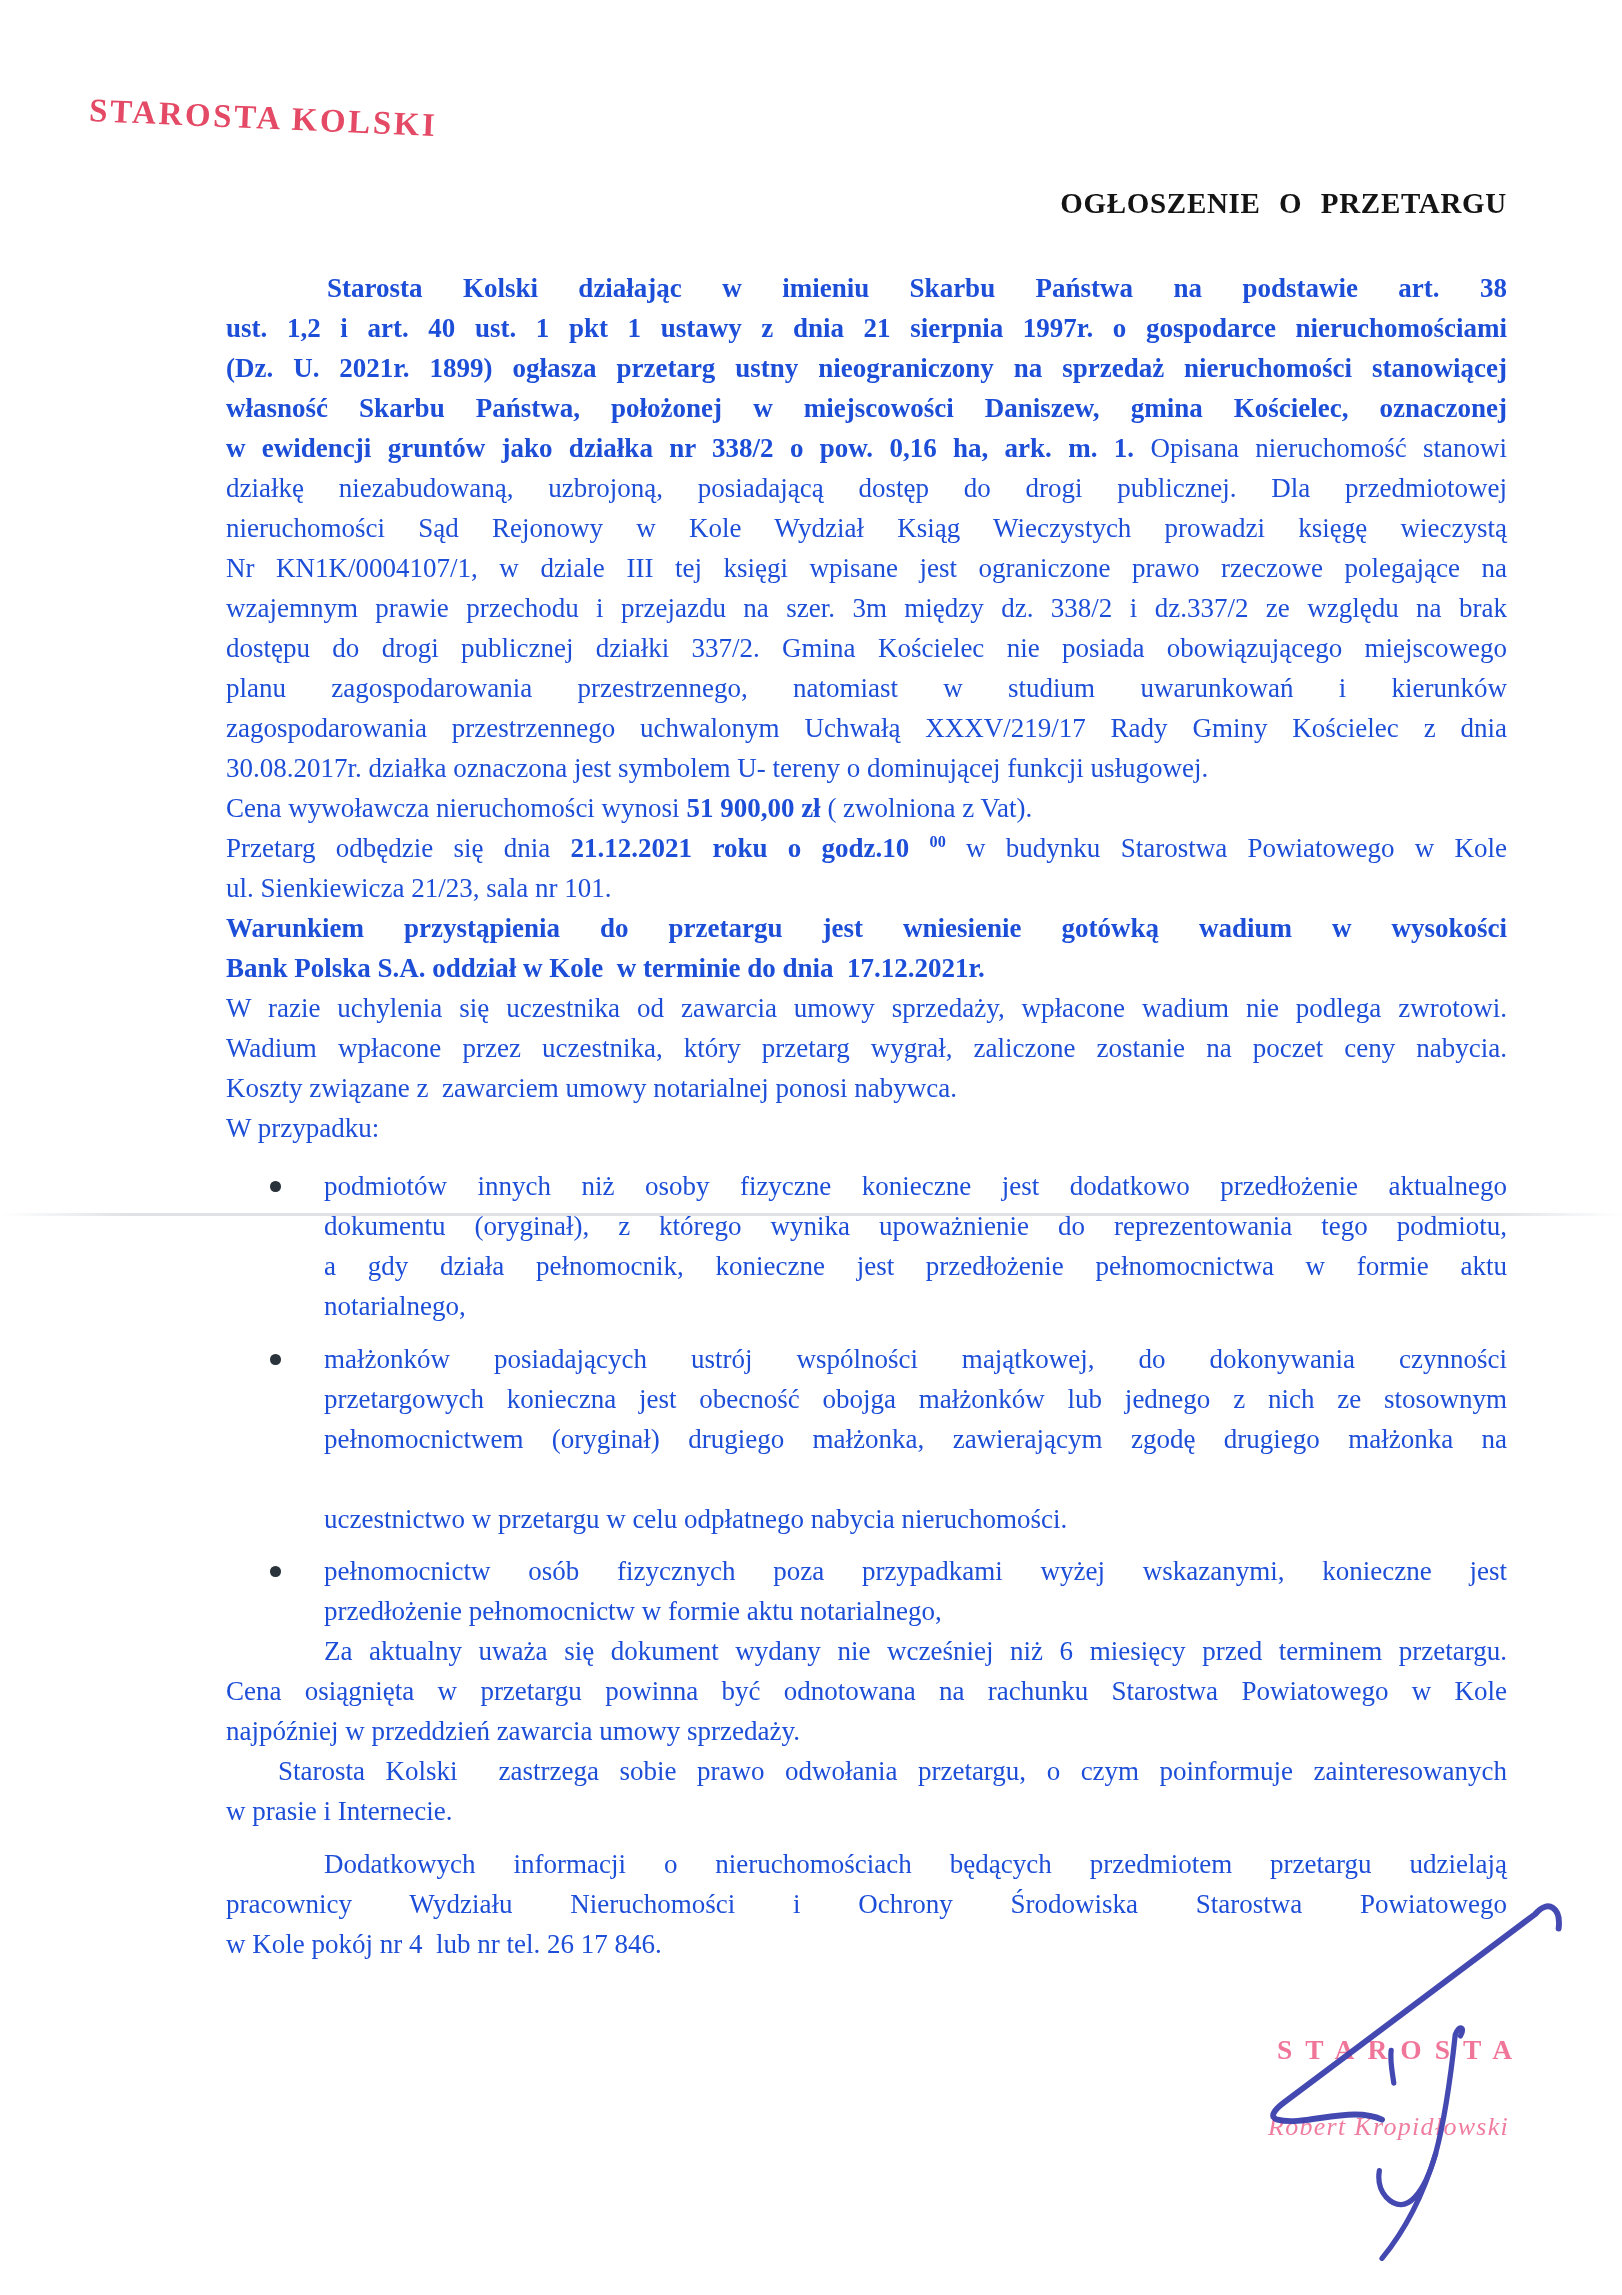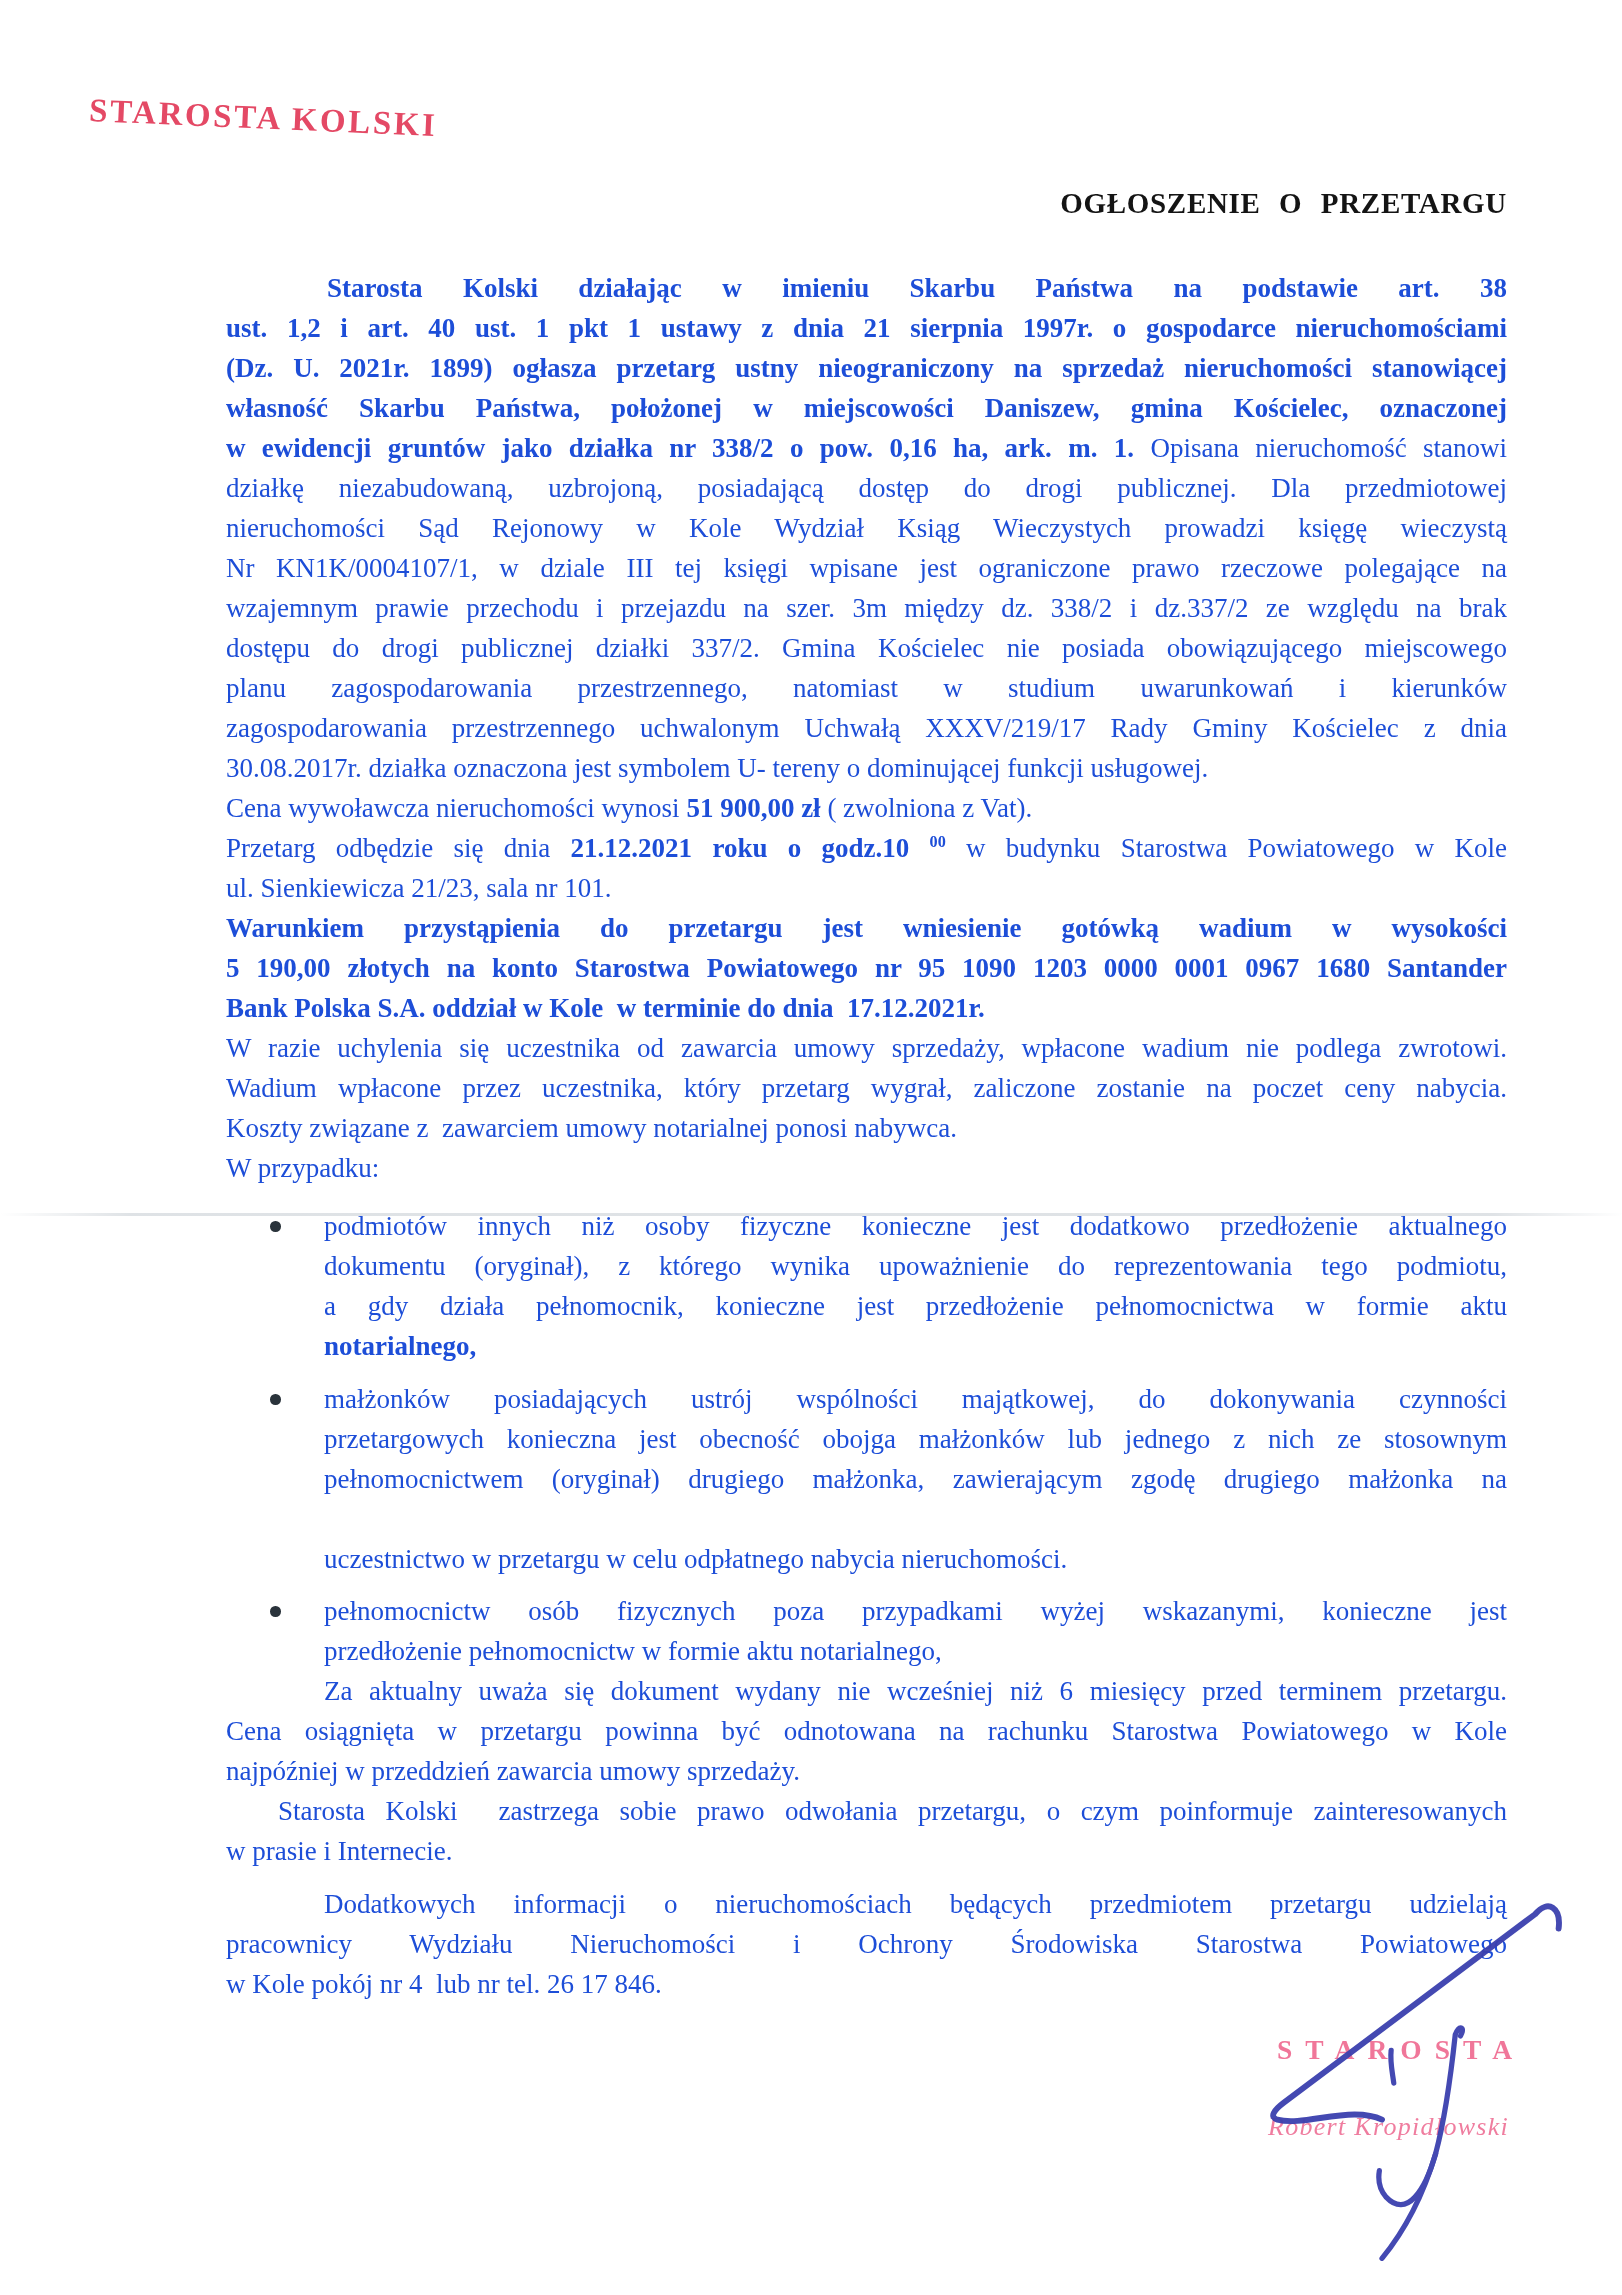--- a/index.html
+++ b/index.html
@@ -71,30 +71,29 @@
       <div class="line j"><span>Nr KN1K/0004107/1, w dziale III tej księgi wpisane jest ograniczone prawo rzeczowe polegające na</span></div>
       <div class="line j"><span>wzajemnym prawie przechodu i przejazdu na szer. 3m między dz. 338/2 i dz.337/2 ze względu na brak</span></div>
       <div class="line j"><span>dostępu do drogi publicznej działki 337/2. Gmina Kościelec nie posiada obowiązującego miejscowego</span></div>
       <div class="line j"><span>planu zagospodarowania przestrzennego, natomiast w studium uwarunkowań i kierunków</span></div>
       <div class="line j"><span>zagospodarowania przestrzennego uchwalonym Uchwałą XXXV/219/17 Rady Gminy Kościelec z dnia</span></div>
       <div class="line"><span>30.08.2017r. działka oznaczona jest symbolem U- tereny o dominującej funkcji usługowej.</span></div>
       <div class="line"><span>Cena wywoławcza nieruchomości wynosi </span><b>51 900,00 zł</b><span> ( zwolniona z Vat).</span></div>
       <div class="line j"><span>Przetarg odbędzie się dnia </span><b>21.12.2021 roku o godz.10 </b><b><sup>00</sup></b><span> w budynku Starostwa Powiatowego w Kole</span></div>
       <div class="line"><span>ul. Sienkiewicza 21/23, sala nr 101.</span></div>
       <div class="line j"><b>Warunkiem przystąpienia do przetargu jest wniesienie gotówką wadium w wysokości</b></div>
-      <div class="line j"><b>5 190,00 złotych na konto Starostwa Powiatowego nr 95 1090 1203 0000 0001 0967 1680 Santander</b></div>
       <div class="line"><b>Bank Polska S.A. oddział w Kole  w terminie do dnia  17.12.2021r.</b></div>
       <div class="line j"><span>W razie uchylenia się uczestnika od zawarcia umowy sprzedaży, wpłacone wadium nie podlega zwrotowi.</span></div>
       <div class="line j"><span>Wadium wpłacone przez uczestnika, który przetarg wygrał, zaliczone zostanie na poczet ceny nabycia.</span></div>
       <div class="line"><span>Koszty związane z  zawarciem umowy notarialnej ponosi nabywca.</span></div>
       <div class="line"><span>W przypadku:</span></div>
       <div class="line j" style="padding-left: 98px; margin-top: 18.3px;"><span class="bullet-dot"></span><span>podmiotów innych niż osoby fizyczne konieczne jest dodatkowo przedłożenie aktualnego</span></div>
       <div class="line j" style="padding-left: 98px;"><span>dokumentu (oryginał), z którego wynika upoważnienie do reprezentowania tego podmiotu,</span></div>
       <div class="line j" style="padding-left: 98px;"><span>a gdy działa pełnomocnik, konieczne jest przedłożenie pełnomocnictwa w formie aktu</span></div>
-      <div class="line" style="padding-left: 98px; font-weight: bold;"><span>notarialnego,</span></div>
+      <div class="line" style="padding-left: 98px;"><span>notarialnego,</span></div>
       <div class="line j" style="padding-left: 98px; margin-top: 13px;"><span class="bullet-dot"></span><span>małżonków posiadających ustrój wspólności majątkowej, do dokonywania czynności</span></div>
       <div class="line j" style="padding-left: 98px;"><span>przetargowych konieczna jest obecność obojga małżonków lub jednego z nich ze stosownym</span></div>
       <div class="line j" style="padding-left: 98px;"><span>pełnomocnictwem (oryginał) drugiego małżonka, zawierającym zgodę drugiego małżonka na</span></div>
       <div class="line" style="padding-left: 98px; margin-top: 40px;"><span>uczestnictwo w przetargu w celu odpłatnego nabycia nieruchomości.</span></div>
       <div class="line j" style="padding-left: 98px; margin-top: 11.8px;"><span class="bullet-dot"></span><span>pełnomocnictw osób fizycznych poza przypadkami wyżej wskazanymi, konieczne jest</span></div>
       <div class="line" style="padding-left: 98px;"><span>przedłożenie pełnomocnictw w formie aktu notarialnego,</span></div>
       <div class="line j" style="padding-left: 98px;"><span>Za aktualny uważa się dokument wydany nie wcześniej niż 6 miesięcy przed terminem przetargu.</span></div>
       <div class="line j"><span>Cena osiągnięta w przetargu powinna być odnotowana na rachunku Starostwa Powiatowego w Kole</span></div>
       <div class="line"><span>najpóźniej w przeddzień zawarcia umowy sprzedaży.</span></div>
       <div class="line j" style="padding-left: 52px;"><span>Starosta Kolski  zastrzega sobie prawo odwołania przetargu, o czym poinformuje zainteresowanych</span></div>

